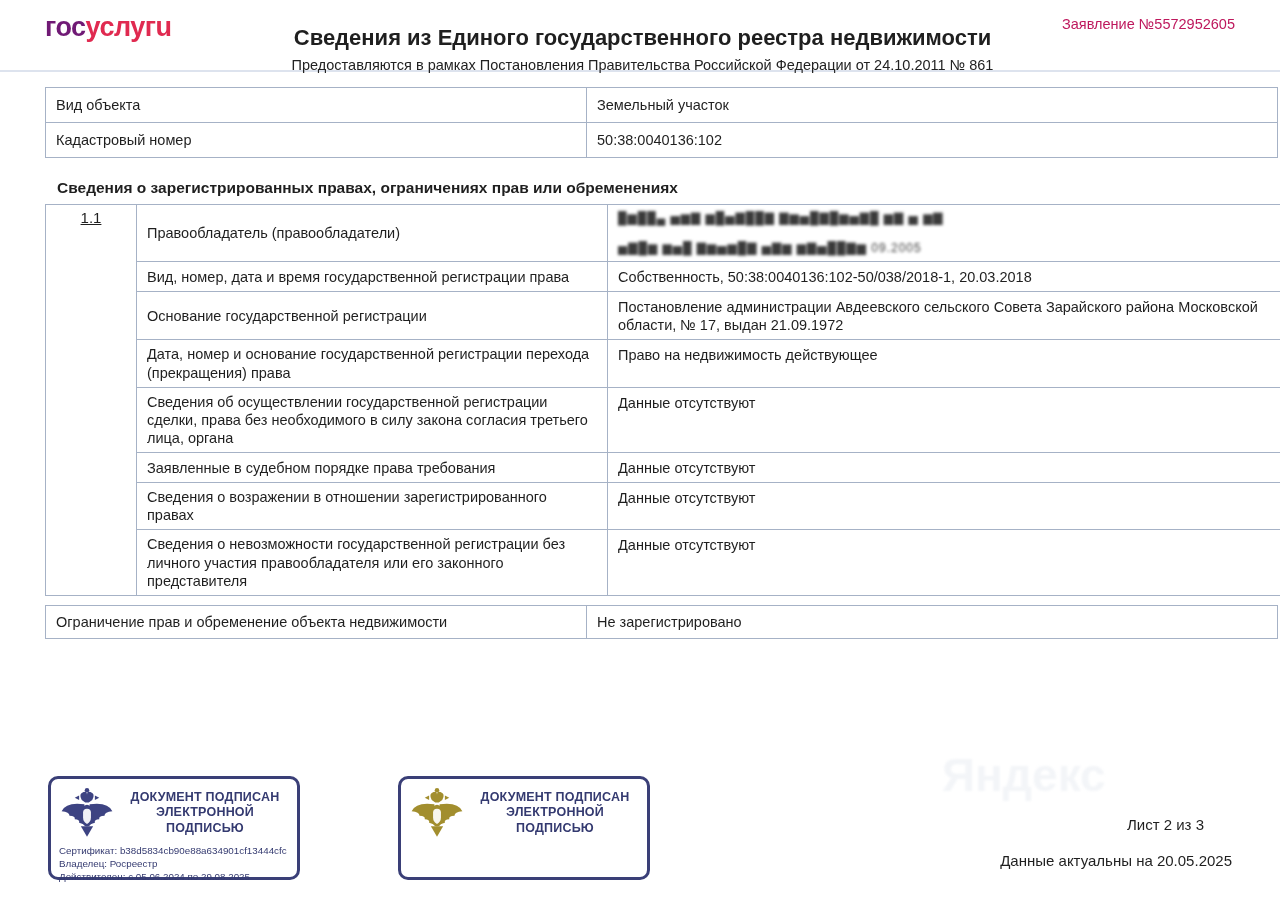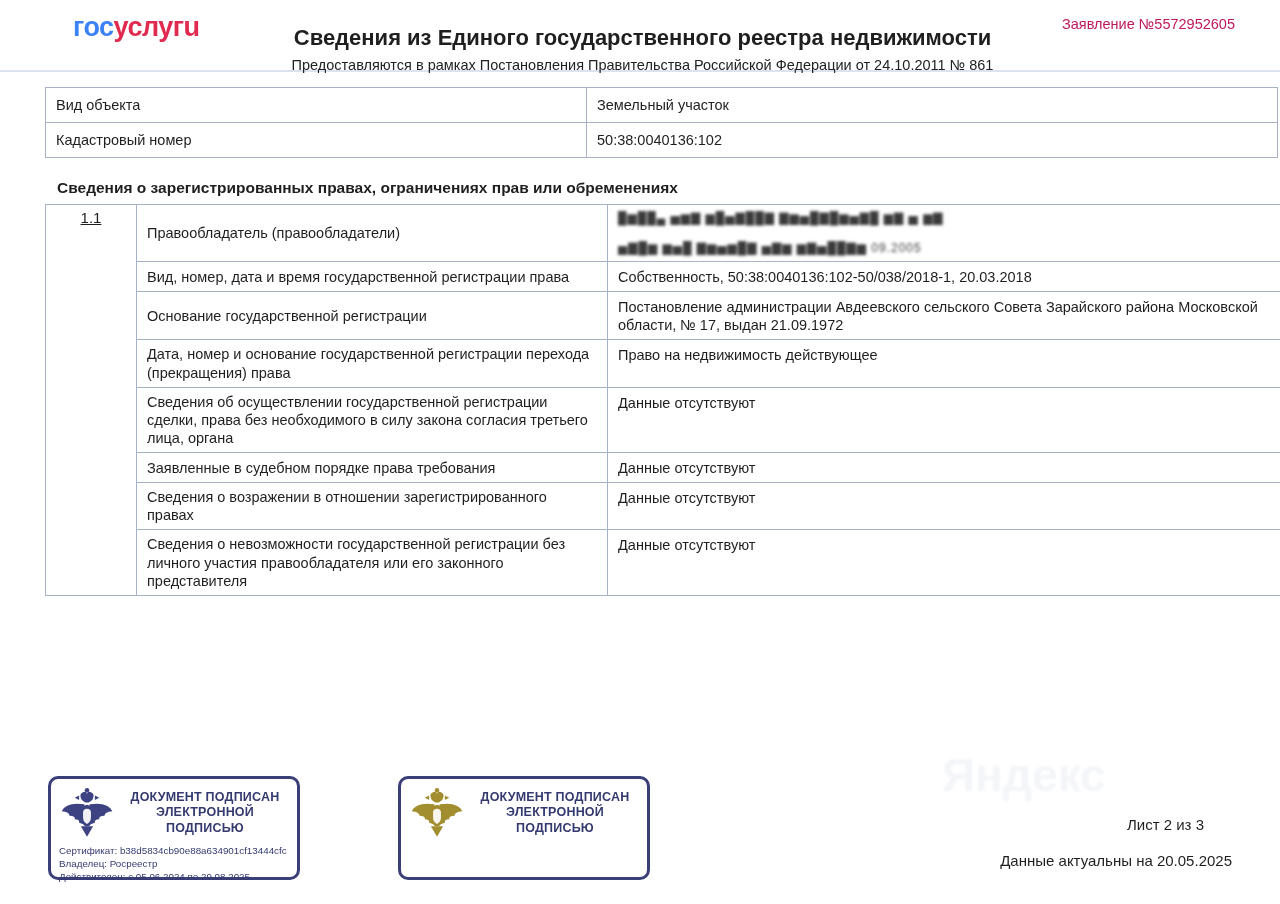--- a/index.html
+++ b/index.html
@@ -7,21 +7,21 @@
     width:1280px;height:904px;position:relative;overflow:hidden;
     background:#ffffff;color:#1f1f1f;
     font-family:"Liberation Sans","DejaVu Sans",sans-serif;
   }
   
   .header{
     display:flex;align-items:flex-start;
     padding:10px 45px 0 45px;height:52px;
   }
   .logo{width:200px;font-size:27px;font-weight:700;letter-spacing:-0.5px;padding-top:2px;}
-  .logo .part1{color:#3b82f6;margin-left:28px;}
+  .logo .part1{color:#701a75;}
   .logo .part2{color:#e02a50;}
   .header-center{flex:1;text-align:center;}
   .doc-title{font-size:22px;font-weight:700;line-height:1.2;margin-top:15px;}
   .doc-subtitle{font-size:14.5px;margin-top:6px;color:#222;}
   .application{width:195px;text-align:right;font-size:14.5px;padding-top:6px;color:#be185d;}
   .header-divider{border:none;border-top:2px solid #dde3ee;margin:8px 0 0 0;}
 
   
   .content{padding:0 45px;}
   table{border-collapse:collapse;table-layout:fixed;width:1190px;}
@@ -147,20 +147,28 @@
       <td>Сведения о возражении в отношении зарегистрированного правах</td>
       <td class="val-cell">Данные отсутствуют</td>
     </tr>
     <tr>
       <td>Сведения о невозможности государственной регистрации без личного участия правообладателя или его законного представителя</td>
       <td class="val-cell">Данные отсутствуют</td>
     </tr>
   </tbody>
     </table>
 
+  <table class="encumbrance-table">
+    <tbody>
+        <tr>
+      <td class="col-label">Ограничение прав и обременение объекта недвижимости</td>
+      <td class="col-value">Не зарегистрировано</td>
+    </tr>
+  </tbody>
+    </table>
 
 </div>
 
 <div class="watermark">Яндекс</div>
 
 <div class="stamp first">
   <div class="stamp-top">
     <svg class="emblem" viewBox="0 0 64 64">
       <g fill="currentColor">
         <circle cx="32" cy="6" r="2.6"></circle>

